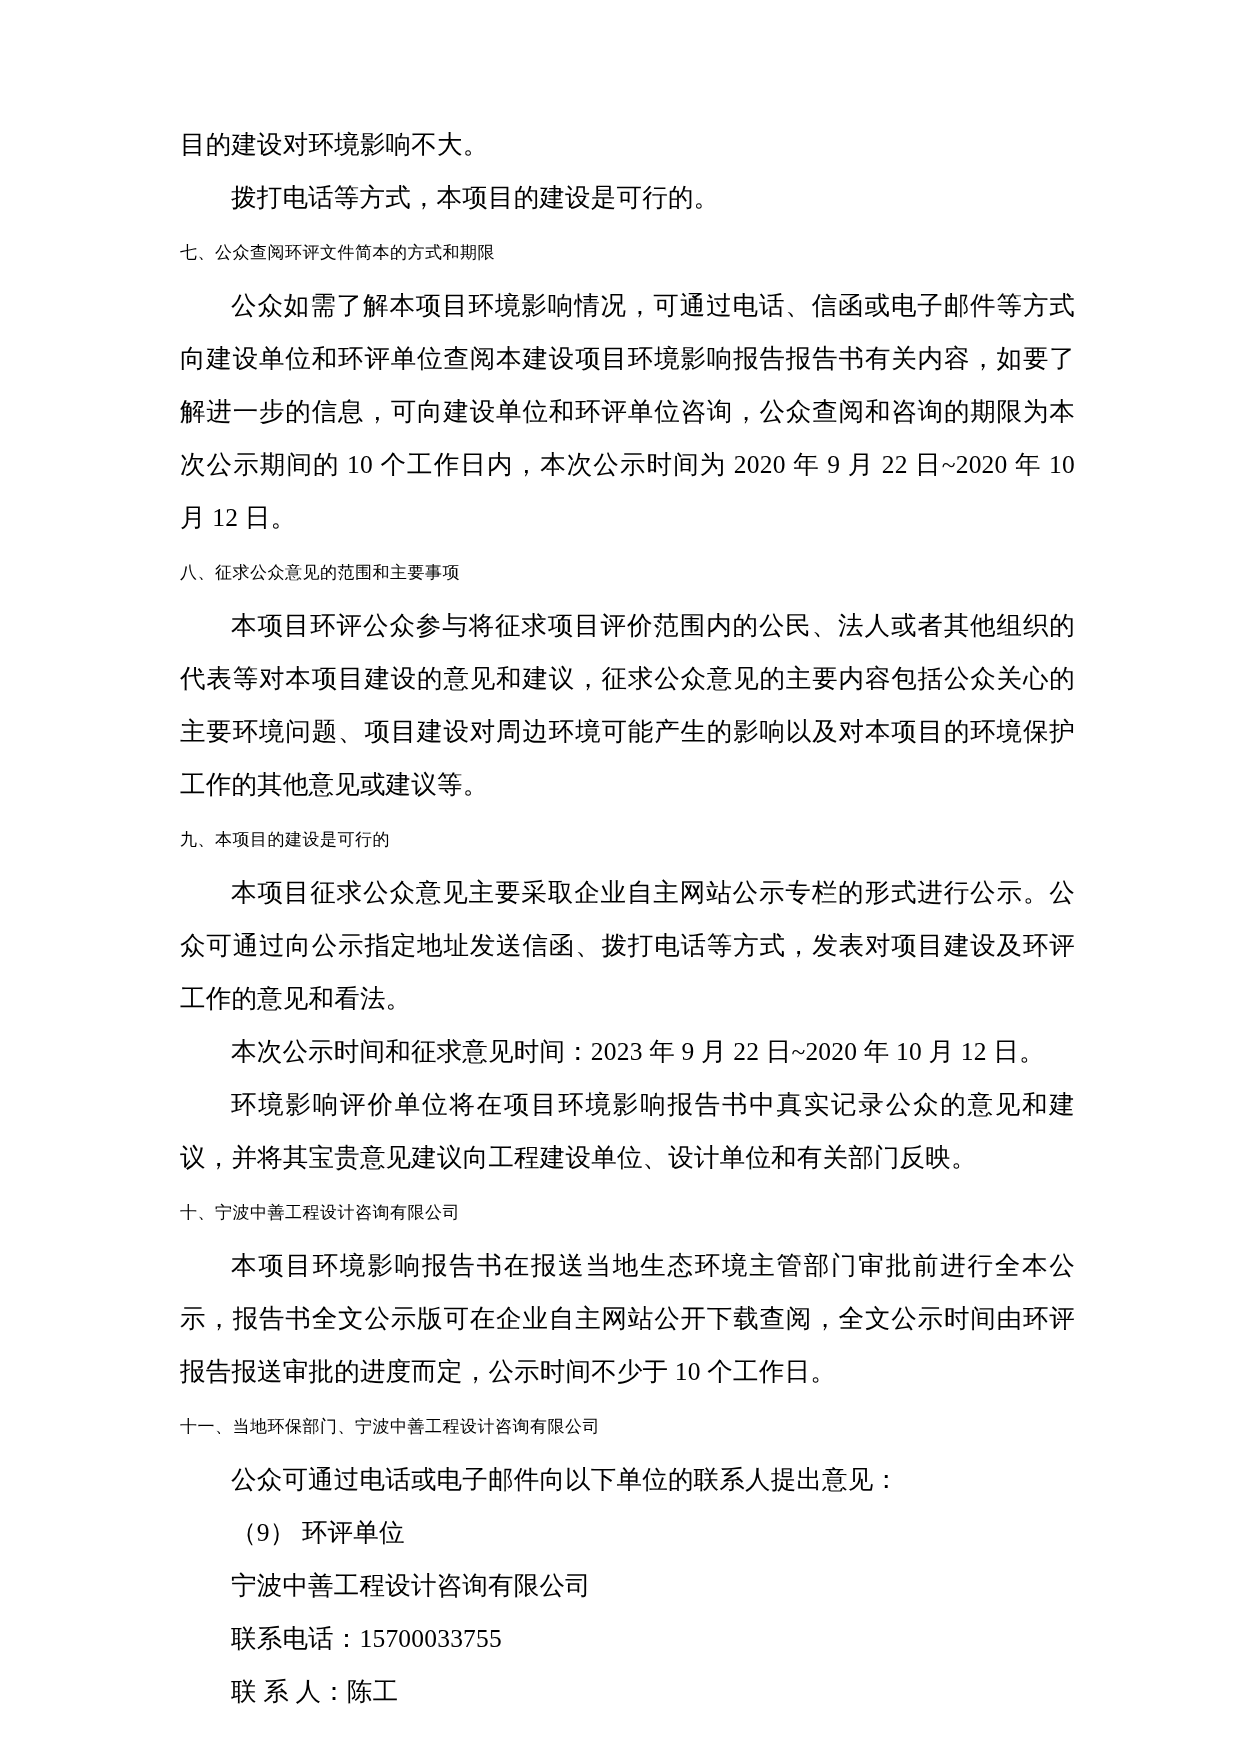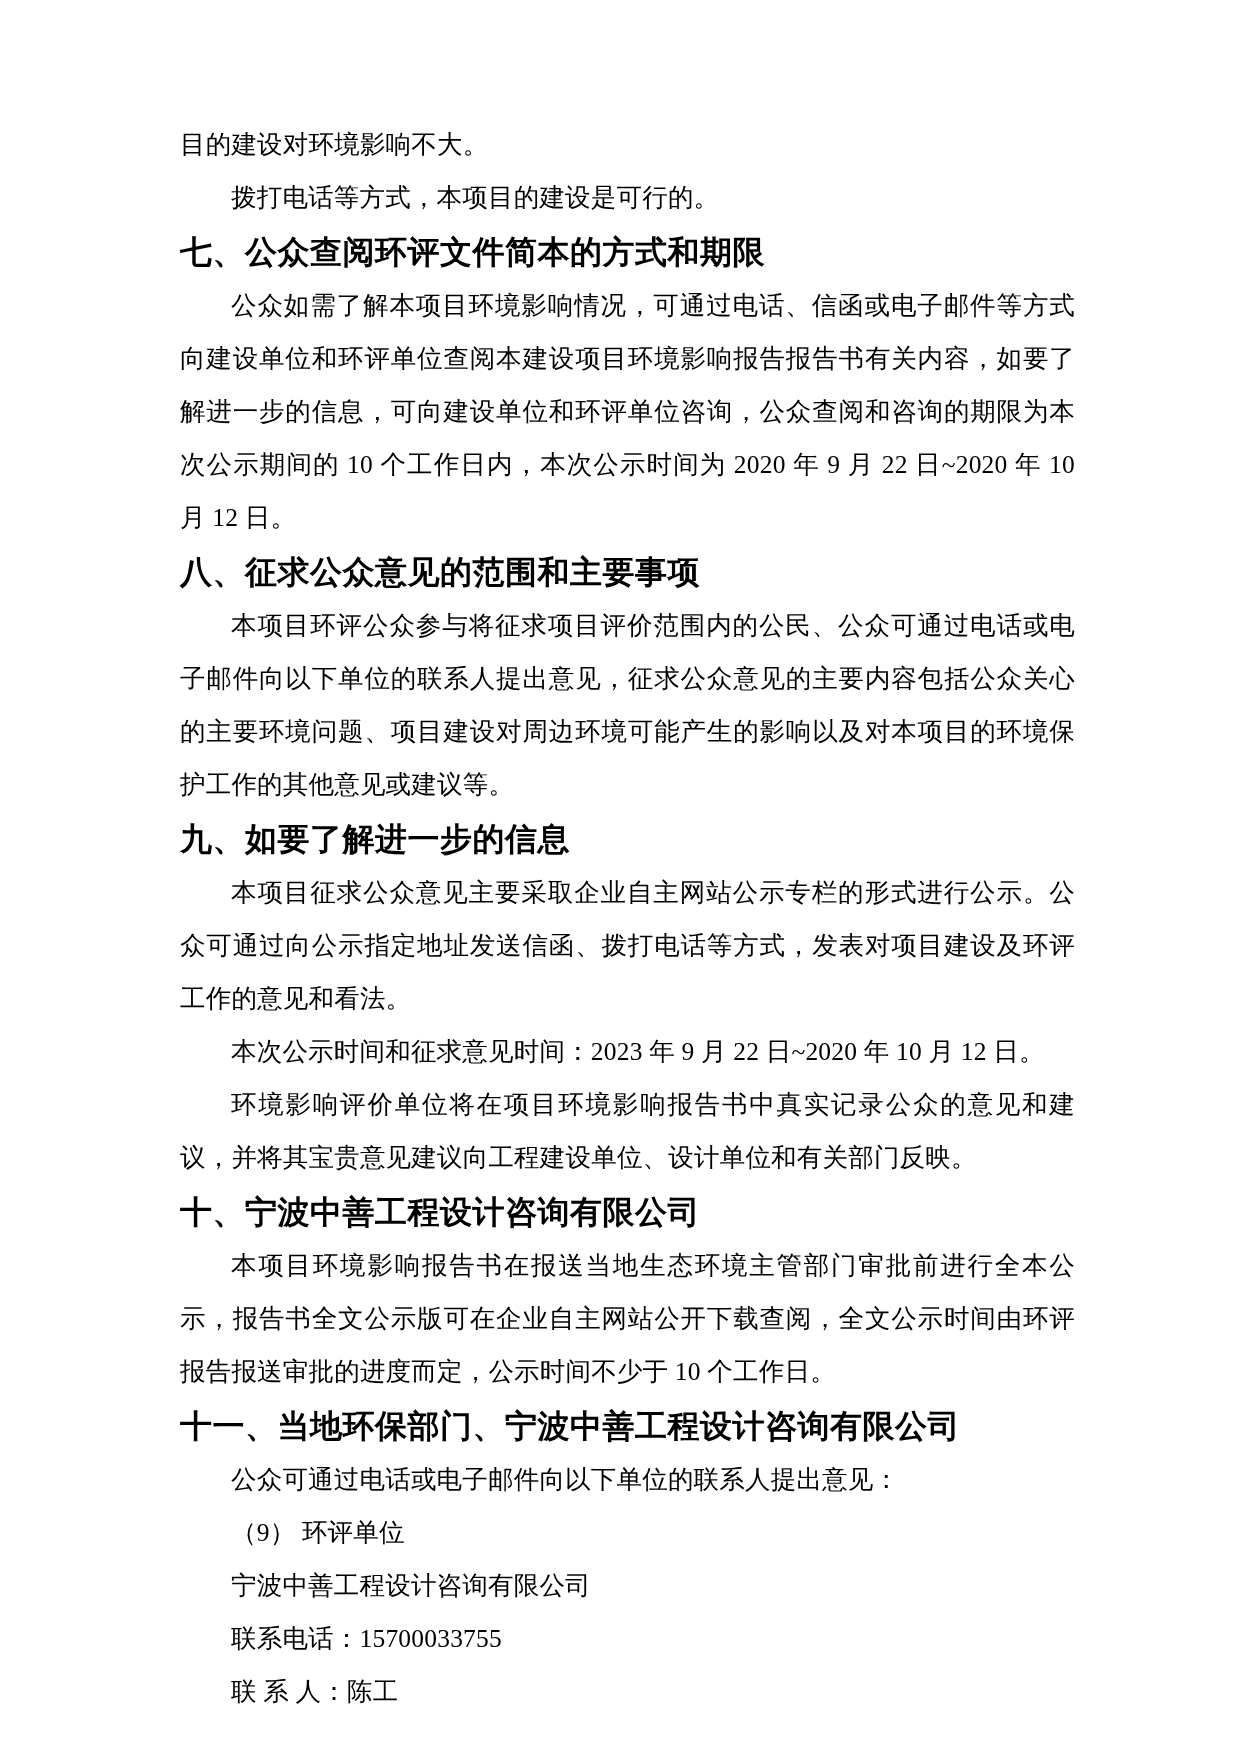--- a/index.html
+++ b/index.html
@@ -29,41 +29,41 @@
     text-justify: inter-ideograph;
   }
   p {
     margin: 0;
     padding: 0;
   }
   .body-indent {
     text-indent: 2em;
   }
   .heading {
-    font-weight: bold;
-    font-size: 32px;
+    font-weight: normal;
+    font-size: 17px;
     letter-spacing: 0.5px;
     margin-top: 2px;
   }
   .plain {
     text-indent: 0;
   }
 </style>
 </head>
 <body>
 
 <div class="page">
   <div class="doc" id="doc-body">
       <p class="body-indent plain">目的建设对环境影响不大。</p>
       <p class="body-indent">拨打电话等方式，本项目的建设是可行的。</p>
       <p class="heading">七、公众查阅环评文件简本的方式和期限</p>
       <p class="body-indent">公众如需了解本项目环境影响情况，可通过电话、信函或电子邮件等方式向建设单位和环评单位查阅本建设项目环境影响报告报告书有关内容，如要了解进一步的信息，可向建设单位和环评单位咨询，公众查阅和咨询的期限为本次公示期间的 10 个工作日内，本次公示时间为 2020 年 9 月 22 日~2020 年 10 月 12 日。</p>
       <p class="heading">八、征求公众意见的范围和主要事项</p>
-      <p class="body-indent">本项目环评公众参与将征求项目评价范围内的公民、公众可通过电话或电子邮件向以下单位的联系人提出意见，征求公众意见的主要内容包括公众关心的主要环境问题、项目建设对周边环境可能产生的影响以及对本项目的环境保护工作的其他意见或建议等。</p>
-      <p class="heading">九、如要了解进一步的信息</p>
+      <p class="body-indent">本项目环评公众参与将征求项目评价范围内的公民、法人或者其他组织的代表等对本项目建设的意见和建议，征求公众意见的主要内容包括公众关心的主要环境问题、项目建设对周边环境可能产生的影响以及对本项目的环境保护工作的其他意见或建议等。</p>
+      <p class="heading">九、本项目的建设是可行的</p>
       <p class="body-indent">本项目征求公众意见主要采取企业自主网站公示专栏的形式进行公示。公众可通过向公示指定地址发送信函、拨打电话等方式，发表对项目建设及环评工作的意见和看法。</p>
       <p class="body-indent">本次公示时间和征求意见时间：2023 年 9 月 22 日~2020 年 10 月 12 日。</p>
       <p class="body-indent">环境影响评价单位将在项目环境影响报告书中真实记录公众的意见和建议，并将其宝贵意见建议向工程建设单位、设计单位和有关部门反映。</p>
       <p class="heading">十、宁波中善工程设计咨询有限公司</p>
       <p class="body-indent">本项目环境影响报告书在报送当地生态环境主管部门审批前进行全本公示，报告书全文公示版可在企业自主网站公开下载查阅，全文公示时间由环评报告报送审批的进度而定，公示时间不少于 10 个工作日。</p>
       <p class="heading">十一、当地环保部门、宁波中善工程设计咨询有限公司</p>
       <p class="body-indent">公众可通过电话或电子邮件向以下单位的联系人提出意见：</p>
       <p class="body-indent">（9） 环评单位</p>
       <p class="body-indent">宁波中善工程设计咨询有限公司</p>
       <p class="body-indent">联系电话：15700033755</p>

